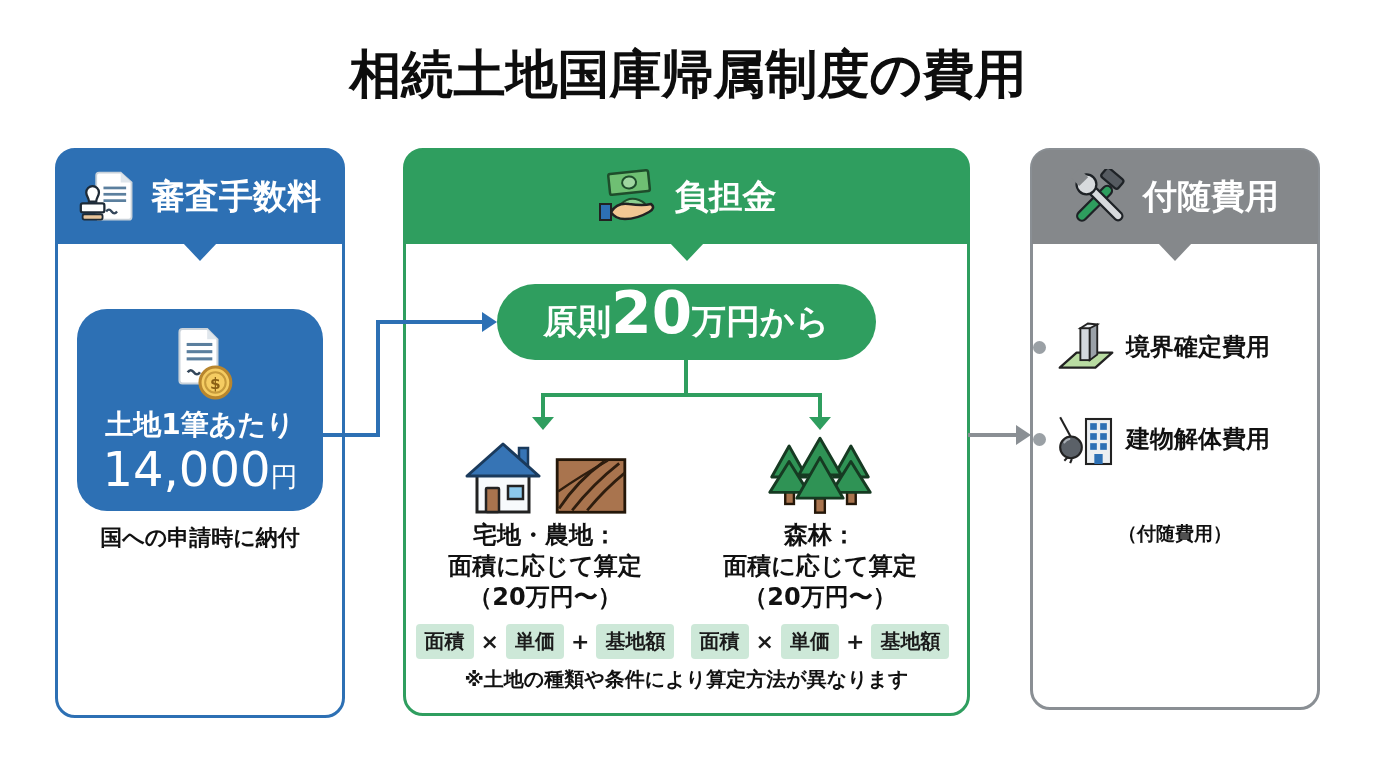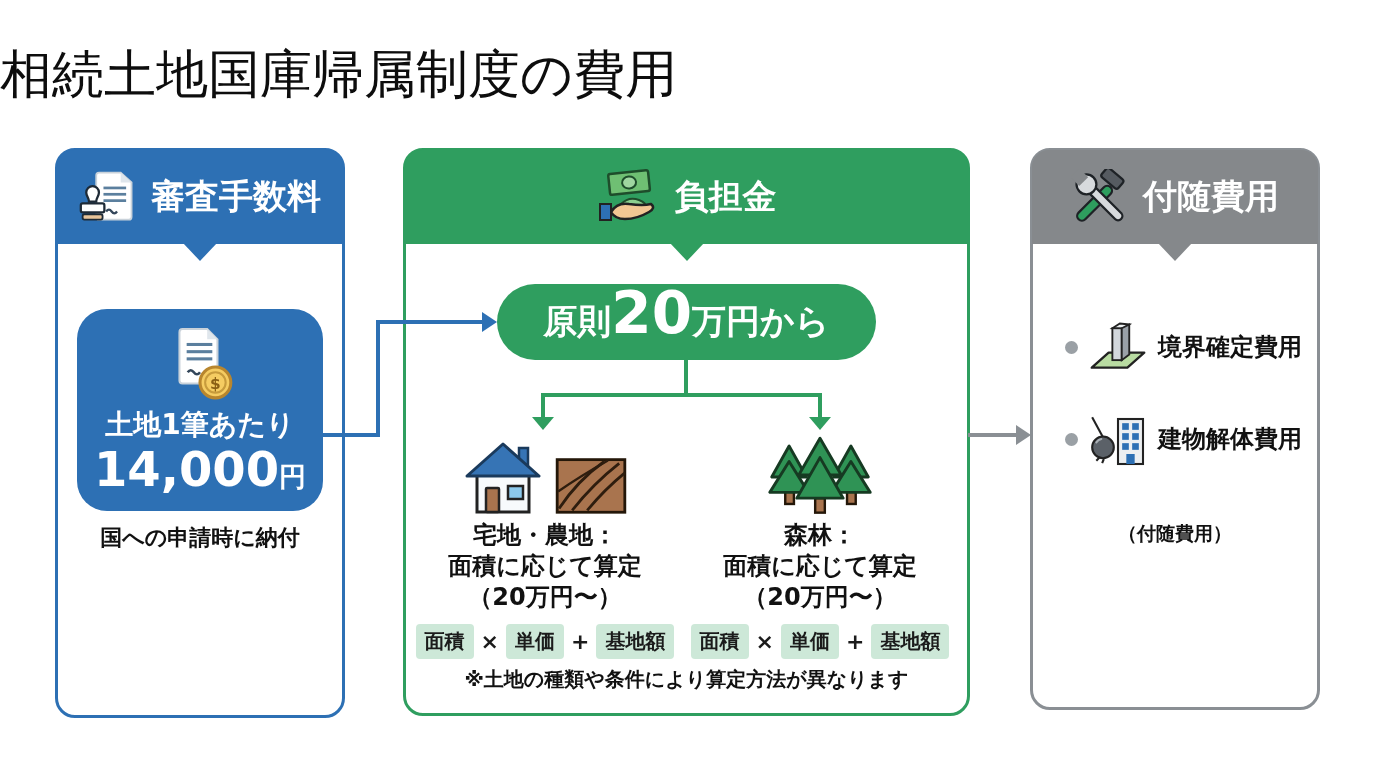--- a/index.html
+++ b/index.html
@@ -1,21 +1,21 @@
 <!DOCTYPE html>
 <html><head>
 <meta charset="utf-8">
 <style>
   * { box-sizing: border-box; margin: 0; padding: 0; }
   html,body { background:#ffffff; }
   body { font-family: "DejaVu Sans", "Liberation Sans", sans-serif; }
   .canvas { position:relative; width:1376px; height:768px; background:#ffffff; overflow:hidden; }
 
-  .title { position:absolute; top:40px; left:0; width:100%; text-align:left;
-           font-size:52px; font-weight:400; color:#0d0d0d; letter-spacing:0px; }
+  .title { position:absolute; top:40px; left:0; width:100%; text-align:center;
+           font-size:52px; font-weight:700; color:#0d0d0d; letter-spacing:0px; }
 
   
   .col { position:absolute; top:148px; background:#ffffff; border-radius:20px; border:3px solid; }
   .col-left  { left:55px;   width:290px; height:570px; border-color:#2d70b4; }
   .col-mid   { left:403px;  width:567px; height:568px; border-color:#2f9e5f; }
   .col-right { left:1030px; width:290px; height:562px; border-color:#8a8f94; }
 
   .col-header { position:absolute; top:-1px; left:-1px; right:-1px; height:94px;
                 border-radius:17px 17px 0 0; display:flex; align-items:center; justify-content:center; gap:14px; }
   .col-left  .col-header { background:#2d70b4; }
@@ -26,21 +26,21 @@
   .col-left  .col-header::after { border-top:18px solid #2d70b4; }
   .col-mid   .col-header::after { border-top:18px solid #2f9e5f; }
   .col-right .col-header::after { border-top:18px solid #85888b; }
   .hlabel { font-size:34px; font-weight:800; color:#ffffff; }
 
   
   .fee-box { position:absolute; top:158px; left:50%; transform:translateX(-50%);
              width:246px; height:202px; background:#2d70b4; border-radius:30px;
              display:flex; flex-direction:column; align-items:center; justify-content:center; }
   .fee-line1 { font-size:28px; font-weight:800; color:#ffffff; margin-top:4px; }
-  .fee-line2 { color:#ffffff; font-weight:700; line-height:1.05; }
+  .fee-line2 { color:#ffffff; font-weight:400; line-height:1.05; }
   .fee-value { font-size:48px; }
   .fee-unit  { font-size:27px; }
   .fee-note { position:absolute; top:372px; left:0; width:100%; text-align:center;
               font-size:22px; font-weight:800; color:#111111; }
 
   
   .seg { position:absolute; z-index:5; }
   .c-blue  { background:#2d70b4; }
   .c-green { background:#2f9e5f; }
   .c-gray  { background:#8a8f94; }
@@ -61,21 +61,21 @@
   .branch-2 { left:680px; }
   .branch-icons { height:84px; display:flex; align-items:flex-end; justify-content:center; gap:8px; }
   .branch-text { margin-top:4px; font-size:24px; font-weight:700; color:#111111; line-height:1.3; }
   .formula { margin-top:10px; display:flex; align-items:center; justify-content:center; gap:7px; }
   .chip { background:#cde8d8; border-radius:4px; padding:4px 9px; font-size:20px; font-weight:800; color:#1b1b1b; }
   .op { font-size:22px; font-weight:800; color:#1b1b1b; }
   .mid-note { position:absolute; top:666px; left:403px; width:567px; text-align:center;
               font-size:20px; font-weight:800; color:#111111; }
 
   
-  .r-item { position:absolute; left:32px; width:258px; height:72px; display:flex; align-items:center; gap:10px; }
+  .r-item { position:absolute; left:0; width:258px; height:72px; display:flex; align-items:center; gap:10px; }
   .r-item-1 { top:160px; }
   .r-item-2 { top:252px; }
   .bullet { width:13px; height:13px; border-radius:50%; background:#9aa0a5; flex:0 0 auto; }
   .r-label { font-size:24px; font-weight:800; color:#111111; white-space:nowrap; }
   .r-note { position:absolute; top:368px; left:0; width:100%; text-align:center;
             font-size:19px; font-weight:800; color:#111111; line-height:1.5; }
 
   svg { display:block; }
 </style>
 </head>

